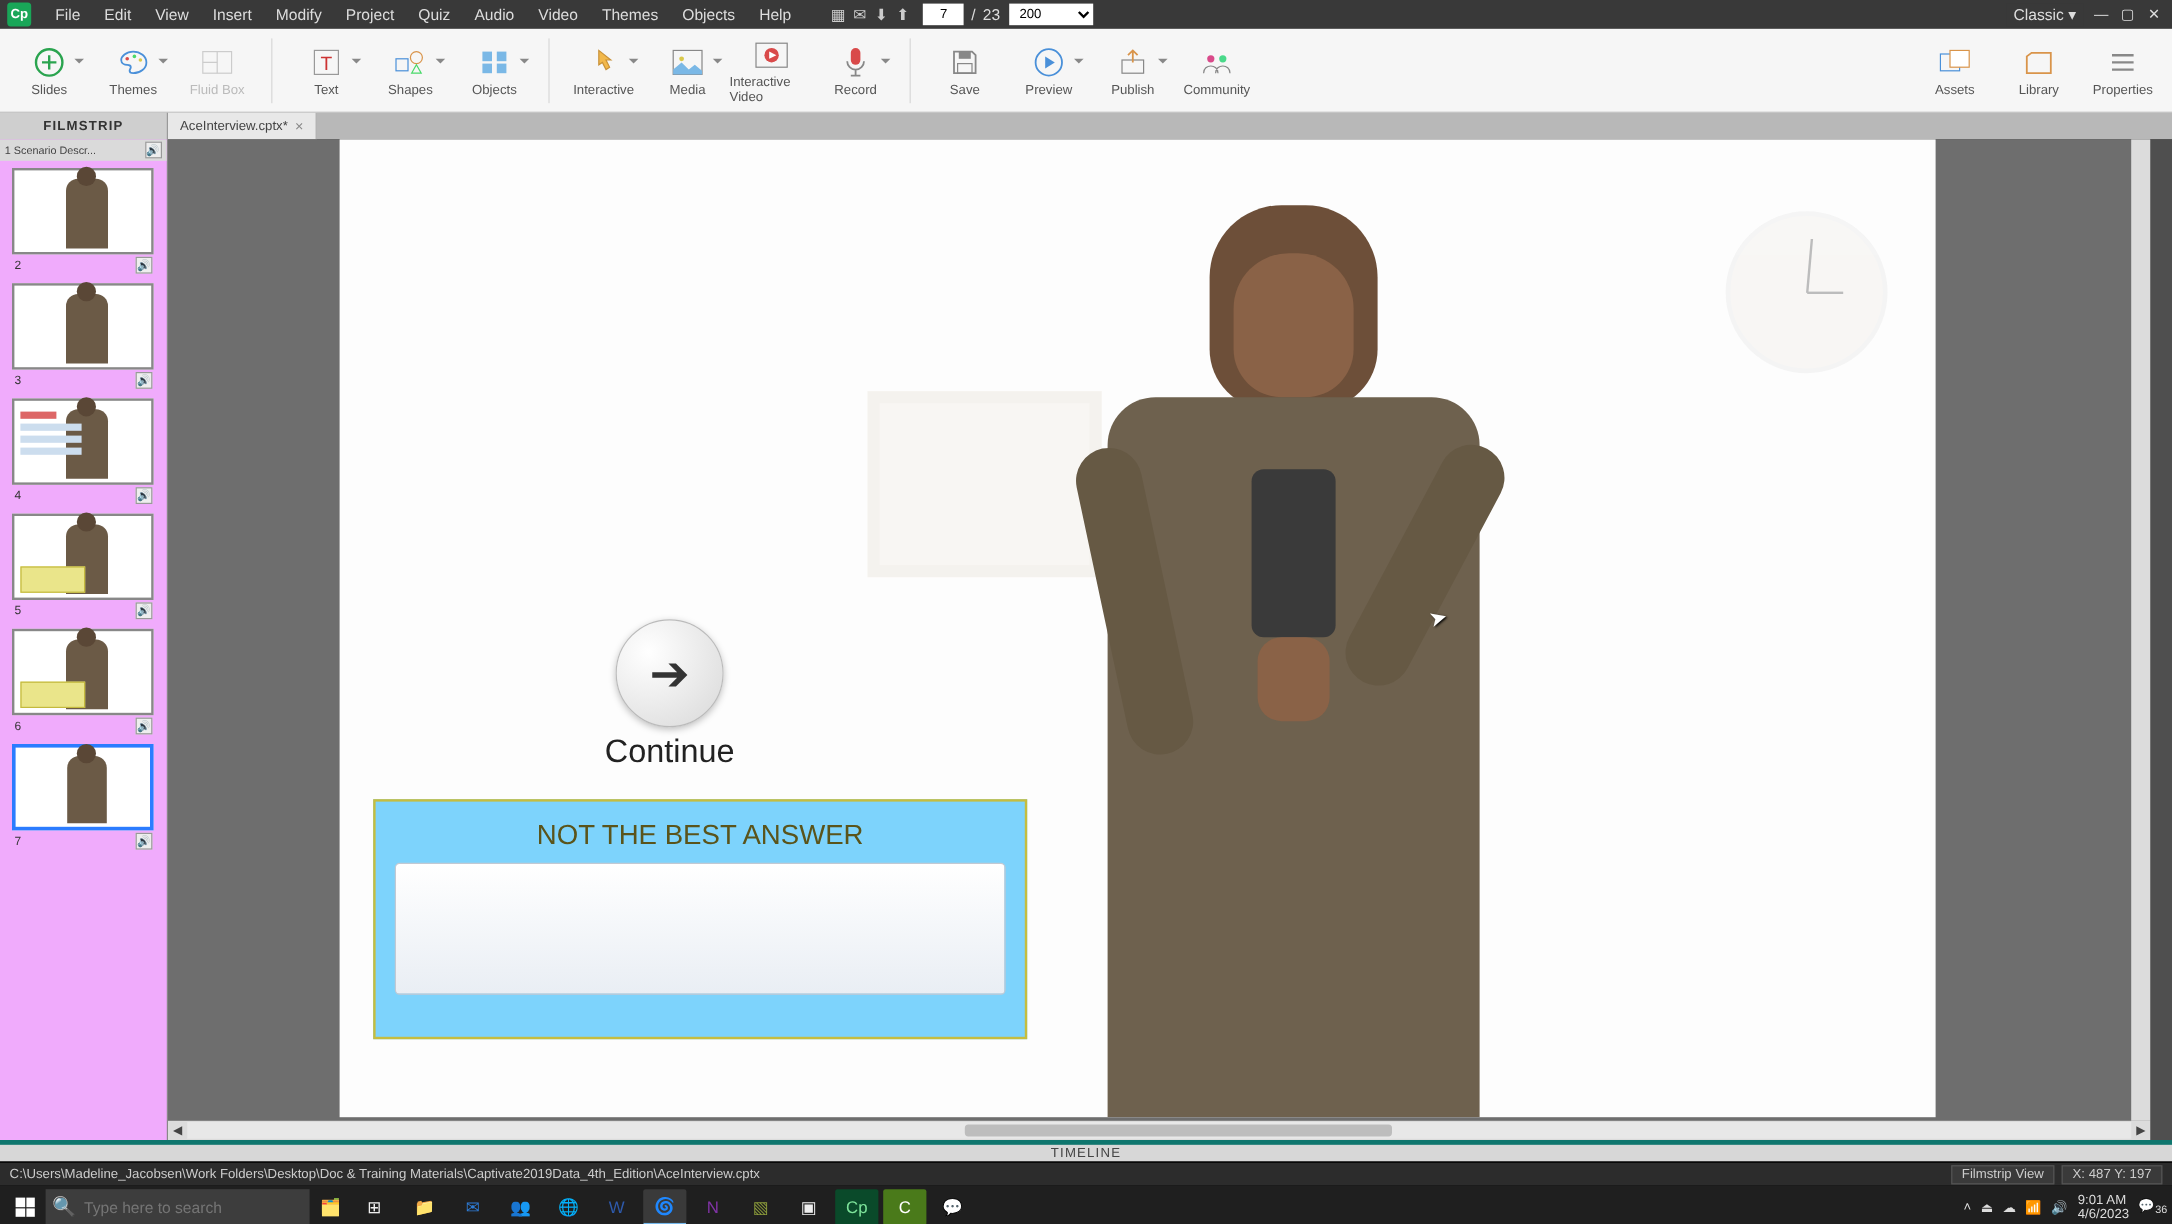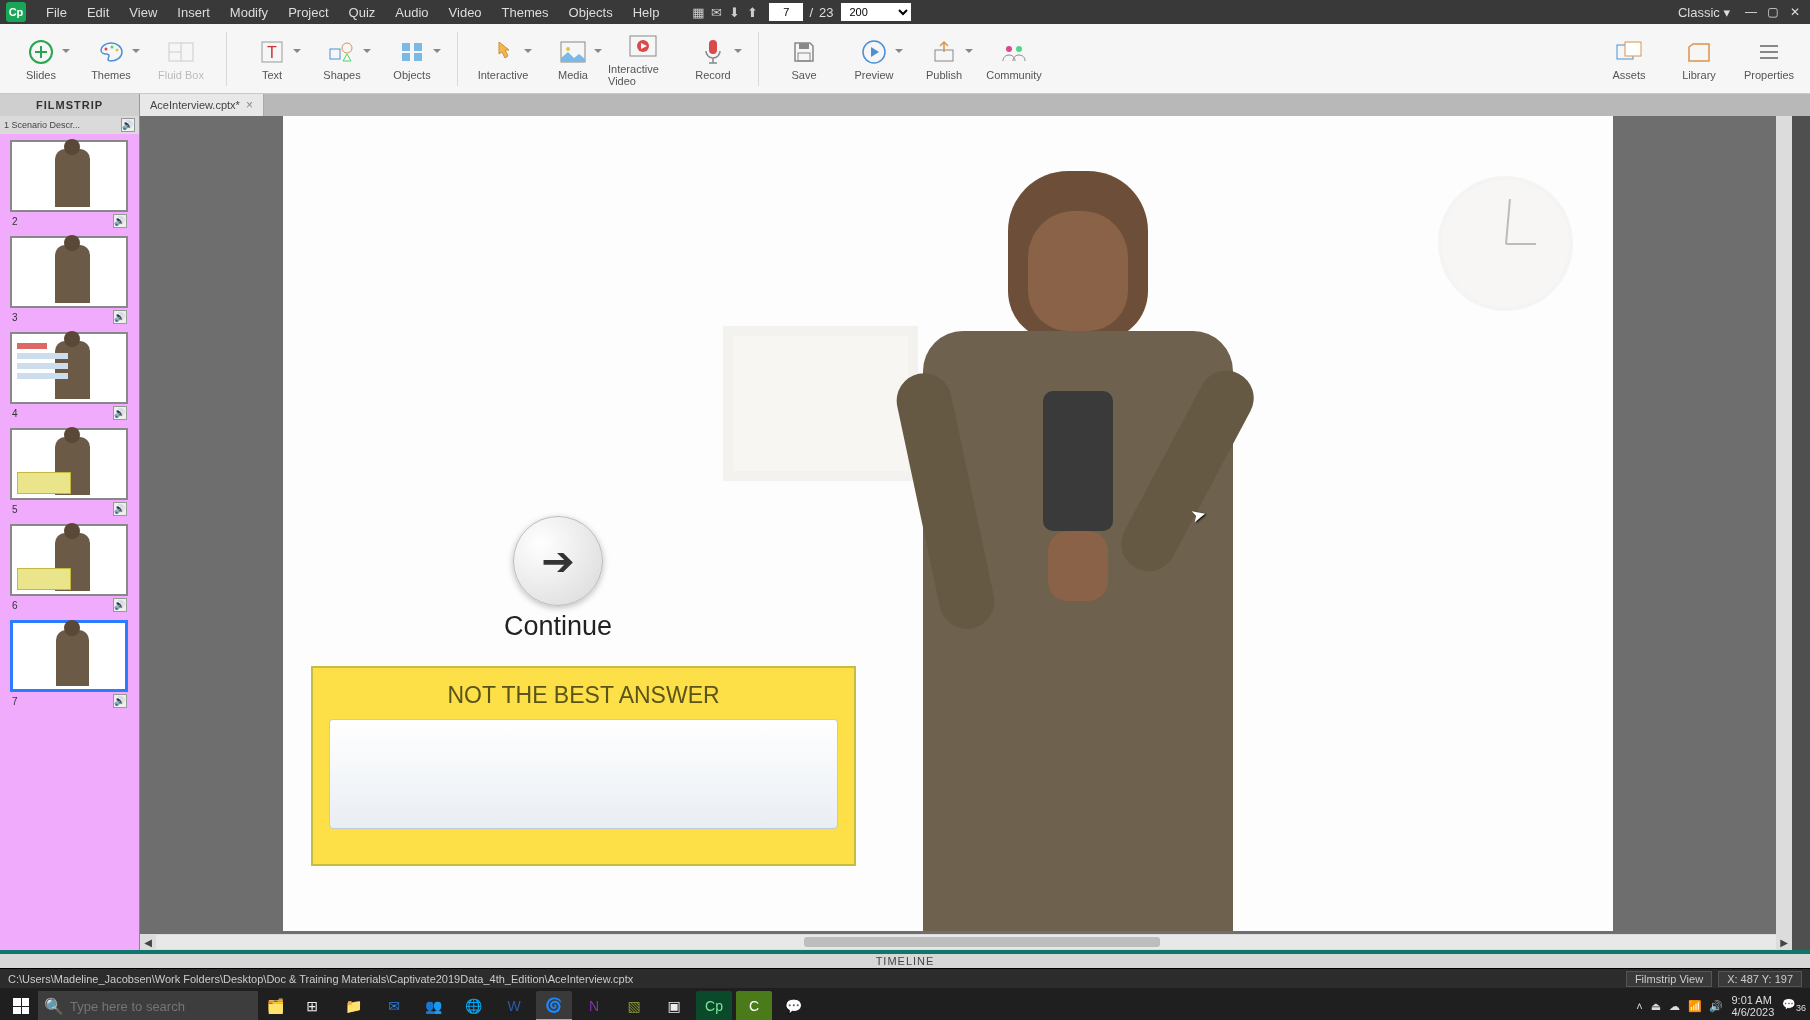--- a/index.html
+++ b/index.html
@@ -57,21 +57,21 @@
 .canvas-gray{position:absolute;inset:0;background:#6e6e6e;}
 .slide-canvas{position:absolute;left:143px;top:0;width:1330px;height:815px;background:#fdfdfd;overflow:hidden;}
 
 .bg-frame{position:absolute;left:440px;top:210px;width:195px;height:155px;border:10px solid #e9e3d8;background:#f2ece5;opacity:.4;}
 .bg-clock{position:absolute;right:40px;top:60px;width:135px;height:135px;border-radius:50%;background:#f5f2ee;border:4px solid #eee;opacity:.55;}
 .bg-clock::before{content:"";position:absolute;left:50%;top:50%;width:2px;height:45px;background:#888;transform-origin:bottom;transform:translate(-50%,-100%) rotate(5deg);}
 .bg-clock::after{content:"";position:absolute;left:50%;top:50%;width:2px;height:30px;background:#888;transform-origin:bottom;transform:translate(-50%,-100%) rotate(90deg);}
 .continue-btn{position:absolute;left:230px;top:400px;width:90px;height:90px;border-radius:50%;background:radial-gradient(circle at 30% 30%,#fff,#d8d8d8);border:1px solid #bbb;display:flex;align-items:center;justify-content:center;box-shadow:0 2px 6px rgba(0,0,0,.25);}
 .continue-arrow{font-size:40px;color:#333;}
 .continue-label{position:absolute;left:200px;top:495px;width:150px;text-align:center;font-size:27px;color:#222;}
-.answer-box{position:absolute;left:28px;top:550px;width:545px;height:200px;background:#fde047;border:2px solid #c5bd3f;}
+.answer-box{position:absolute;left:28px;top:550px;width:545px;height:200px;background:#7dd3fc;border:2px solid #c5bd3f;}
 .answer-title{text-align:center;font-size:23px;color:#5a541b;padding:14px 0 10px;}
 .answer-inner{margin:0 16px;height:110px;background:linear-gradient(#fff,#e9eef4);border:1px solid #c2c9d3;border-radius:4px;display:flex;align-items:center;justify-content:center;}
 .answer-text{font-size:26px;color:#2f4d85;text-align:center;line-height:1.25;}
 .person{position:absolute;left:620px;top:55px;width:350px;height:760px;}
 .p-head{position:absolute;left:50%;top:0;transform:translateX(-50%);width:140px;height:170px;background:#6d4f39;border-radius:60px 60px 50px 50px;}
 .p-face{position:absolute;left:50%;top:40px;transform:translateX(-50%);width:100px;height:120px;background:#8a6247;border-radius:46px 46px 40px 40px;}
 .p-body{position:absolute;top:160px;left:50%;transform:translateX(-50%);width:310px;height:600px;background:#6e614e;border-radius:40px 40px 0 0;}
 .p-body::before{content:"";position:absolute;top:60px;left:50%;transform:translateX(-50%);width:70px;height:140px;background:#3a3a3a;border-radius:10px;}
 .p-arm-l{position:absolute;top:200px;left:15px;width:55px;height:260px;background:#665944;border-radius:30px;transform:rotate(-12deg);}
 .p-arm-r{position:absolute;top:190px;right:38px;width:55px;height:220px;background:#665944;border-radius:30px;transform:rotate(28deg);}

